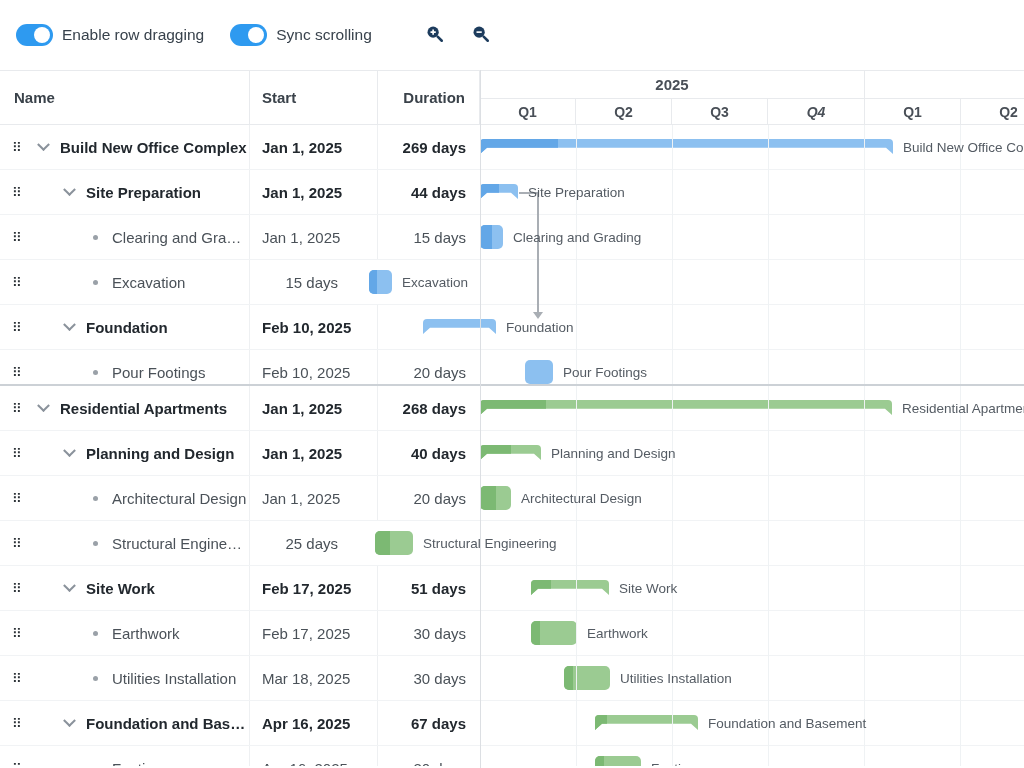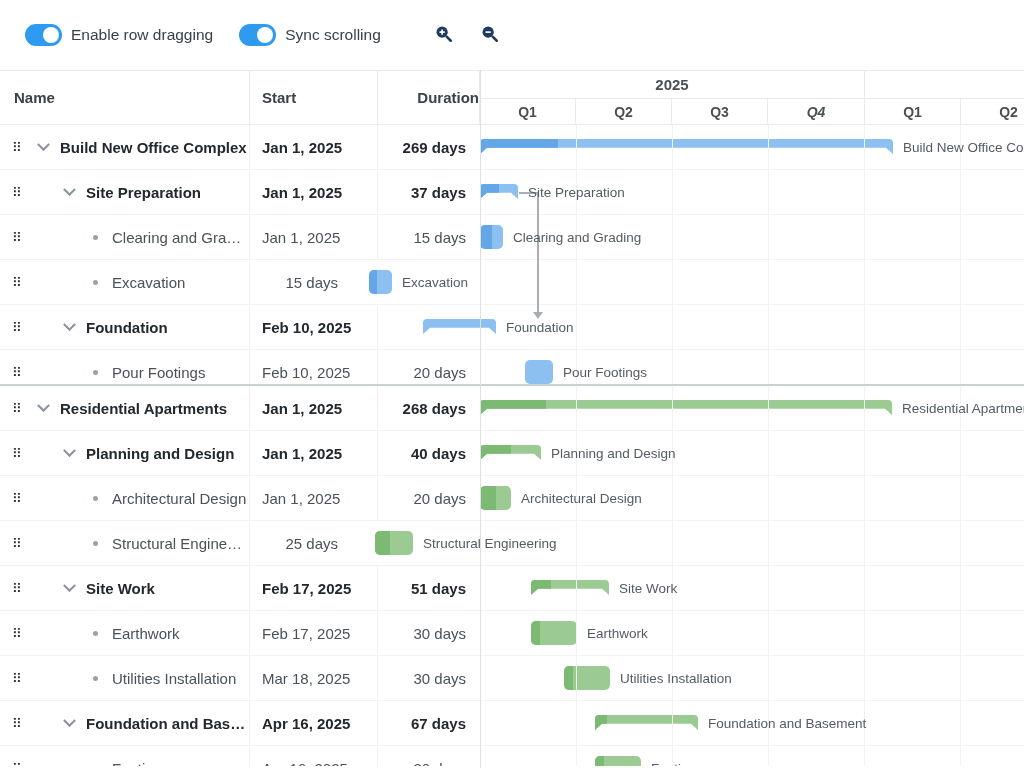--- a/index.html
+++ b/index.html
@@ -1,34 +1,34 @@
 <!DOCTYPE html>
 <html><head>
 <meta charset="utf-8">
 <style>
   * { margin:0; padding:0; box-sizing:border-box; }
   html,body { width:1024px; height:768px; overflow:hidden; background:#fff;
               font-family:"Liberation Sans", sans-serif; }
   .app { position:relative; width:1024px; height:768px; }
 
   
-  .toolbar { height:70px; display:flex; align-items:center; padding-left:25px; }
+  .toolbar { height:70px; display:flex; align-items:center; padding-left:16px; }
   .toggle-group { display:flex; align-items:center; margin-right:26px; cursor:pointer; }
   .switch { position:relative; width:37px; height:22px; border-radius:11px; background:#2E9AF0; flex:0 0 auto; }
   .switch .knob { position:absolute; top:3px; right:3px; width:16px; height:16px; border-radius:50%; background:#fff; }
   .toggle-label { margin-left:9px; font-size:15.5px; color:#38424c; font-weight:500; }
   .icon-btn { border:none; background:transparent; cursor:pointer; margin-left:0; padding:0 0 0 28px; display:flex; align-items:center; }
 
   
   .grid-header { display:flex; height:55px; border-top:1px solid #e8eaed; border-bottom:1px solid #e8eaed; }
   .cols-header { display:flex; width:480px; }
   .col-h { display:flex; align-items:center; font-size:15px; font-weight:700; color:#3a424a; border-right:1px solid #e8eaed; }
   .col-h.name { width:250px; padding-left:14px; }
   .col-h.start { width:128px; padding-left:12px; }
-  .col-h.dur { width:102px; justify-content:flex-end; }
+  .col-h.dur { width:102px; justify-content:flex-end; padding-right:14px; }
   .time-header { width:641px; overflow:hidden; }
   .year-row, .q-row { display:flex; height:28px; }
   .q-row { height:26px; }
   .year-cell, .q-cell { flex:0 0 auto; display:flex; align-items:center; justify-content:center;
       font-size:14px; color:#494f57; border-right:1px solid #e8eaed; }
   .year-cell { font-weight:700; border-bottom:1px solid #e8eaed; font-size:15px; }
   .q-cell { font-weight:600; }
 
   
   .section { position:relative; overflow:hidden; width:1024px; }
@@ -156,21 +156,21 @@
           <span class="indent" style="width: 26px;"></span>
           <span class="tree-ico">
             <span class="chev"></span>
           </span>
           <span class="txt">Site Preparation</span>
         </div>
         <div class="c-start">
           <span class="txt">Jan 1, 2025</span>
         </div>
         <div class="c-dur">
-          <span class="txt">37 days</span>
+          <span class="txt">44 days</span>
         </div>
         <div class="c-chart">
           <div class="bar parent" style="left: 0px; width: 38px; background: rgb(140, 192, 240);">
             <div class="prog" style="width: 50%; background: rgb(99, 167, 231);"></div>
           </div>
           <span class="bar-label" style="left: 48px;">Site Preparation</span>
         </div>
       </div>
       <div class="row">
         <div class="c-name">

